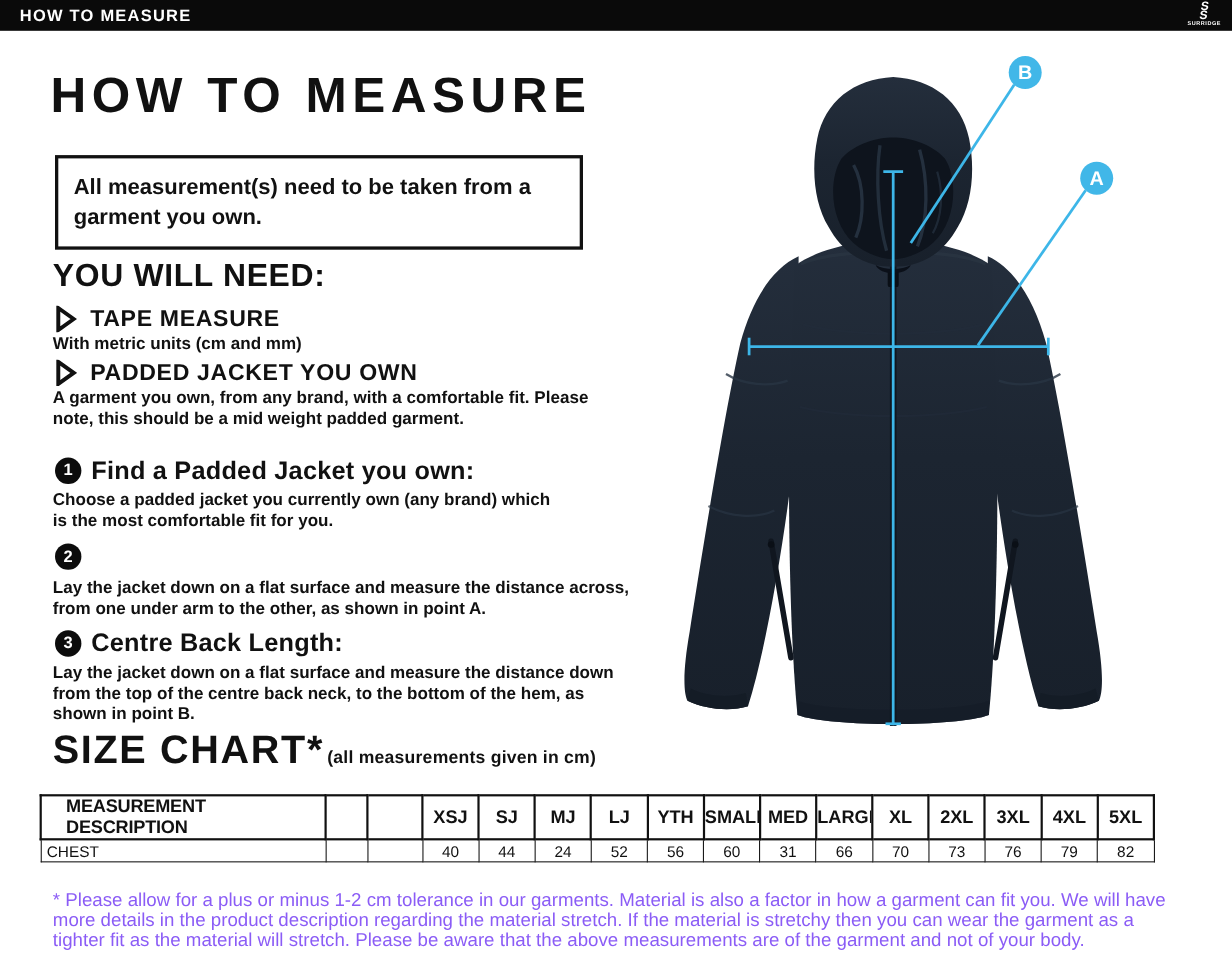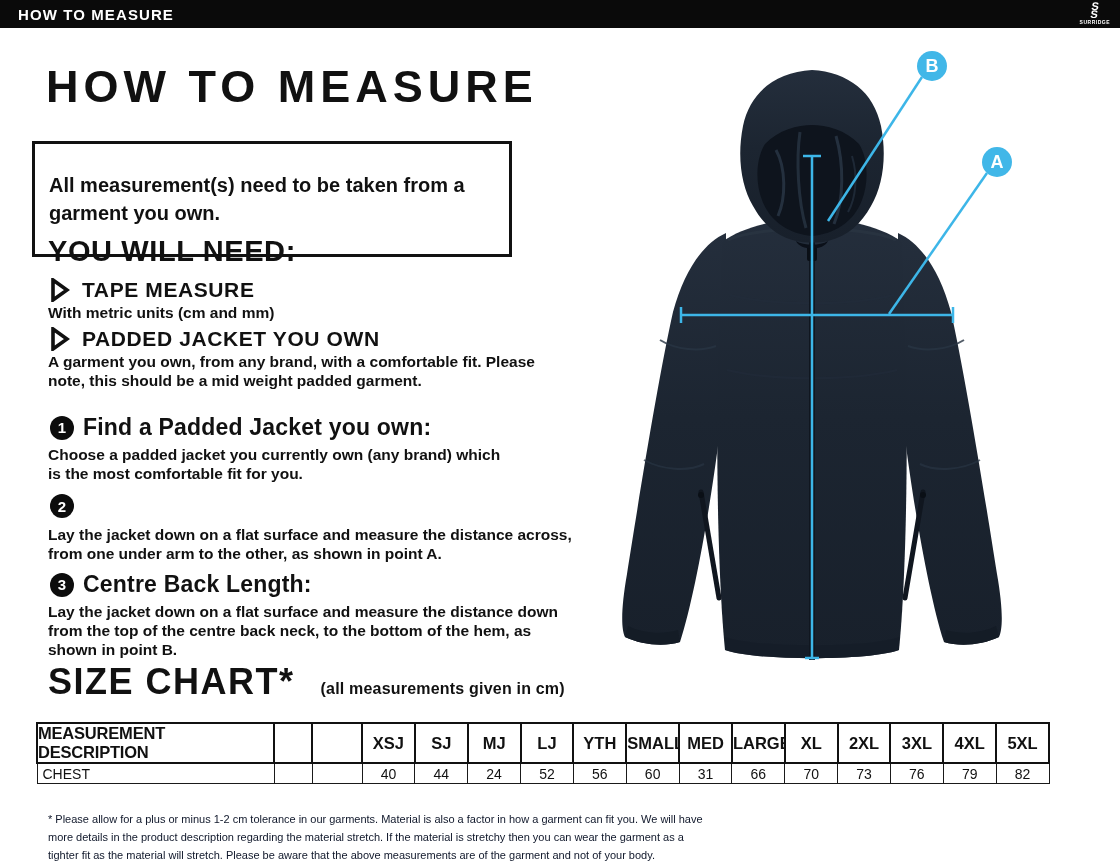--- a/index.html
+++ b/index.html
@@ -19,22 +19,22 @@
   .logo{display:flex;flex-direction:column;align-items:center;margin-right:10px;color:#fff;}
   .logo-mark{font-weight:bold;font-size:11px;line-height:7.5px;white-space:pre-line;transform:skewX(-8deg);}
   .logo-name{font-size:5px;font-weight:bold;letter-spacing:0.5px;margin-top:1px;}
 
   
   #main-title{
     position:absolute;left:46px;top:64px;font-size:45px;font-weight:800;
     letter-spacing:5px;line-height:1;color:#111;
   }
   #notice-box{
-    position:absolute;left:32px;top:141px;width:446px;border:3px solid #111;
-    padding:27px 14px;font-size:20px;font-weight:bold;line-height:1.4;
+    position:absolute;left:50px;top:141px;width:446px;border:3px solid #111;
+    padding:12px 14px;font-size:20px;font-weight:bold;line-height:1.4;
     white-space:pre-line;color:#111;
   }
   #ywn-heading{
     position:absolute;left:48px;top:235px;font-size:29px;font-weight:800;letter-spacing:0.6px;
   }
   .bullet-row{position:absolute;left:50px;display:flex;align-items:flex-start;}
   .bullet-row .tri{margin-right:12px;display:block;}
   .bullet-title{font-size:21px;font-weight:800;letter-spacing:0.6px;}
   .bullet-desc{
     position:absolute;left:48px;font-size:15.5px;font-weight:bold;line-height:19px;
@@ -55,39 +55,39 @@
   .step-desc{
     position:absolute;left:48px;font-size:15.5px;font-weight:bold;line-height:19px;
     white-space:pre-line;max-width:585px;
   }
   #step1-head{top:414px;} #step1-desc{top:445px;}
   #step2-head{top:494px;} #step2-desc{top:525px;}
   #step3-head{top:571px;} #step3-desc{top:602px;}
 
   #size-heading{position:absolute;left:48px;top:661px;display:flex;align-items:baseline;}
   #size-heading .big{font-size:36px;font-weight:800;letter-spacing:1.5px;}
-  #size-heading .small{font-size:16px;font-weight:bold;margin-left:26px;letter-spacing:0.2px;}
+  #size-heading .small{font-size:16px;font-weight:bold;margin-left:3px;letter-spacing:0.2px;}
 
   
   #size-table{
     position:absolute;left:36px;top:722px;width:1014px;
     border-collapse:collapse;table-layout:fixed;background:#fff;
   }
   #size-table th,#size-table td{border:1px solid #1a1a1a;padding:0;overflow:hidden;}
   #size-table th{border:2px solid #111;height:27px;font-weight:bold;font-size:16.5px;}
   #size-table td{height:19px;font-size:14px;}
-  #size-table th.desc{text-align:left;padding-left:0;width:235px;letter-spacing:-0.2px;margin-top:42px;}
+  #size-table th.desc{text-align:left;padding-left:22px;width:235px;letter-spacing:-0.2px;margin-top:42px;}
   #size-table th.spacer1{width:36px;} #size-table th.spacer2{width:48px;}
   #size-table td.rowlabel{text-align:left;padding-left:5px;font-weight:normal;}
   #size-table tr.metric-row td.rowlabel{font-weight:bold;font-size:12.5px;letter-spacing:-0.1px;}
   #size-table td.val{text-align:center;}
 
   #footnote{
-    position:absolute;left:48px;top:810px;width:1064px;font-size:11px;
-    line-height:18px;white-space:pre-line;color:#0f172a;
+    position:absolute;left:48px;top:810px;width:1064px;font-size:17px;
+    line-height:18px;white-space:pre-line;color:#8b5cf6;
   }
 
   
   #jacket-figure{position:absolute;left:600px;top:40px;width:480px;height:630px;}
 </style>
 </head>
 <body>
 
 <div id="topbar">
   <span class="bar-title">HOW TO MEASURE</span>

